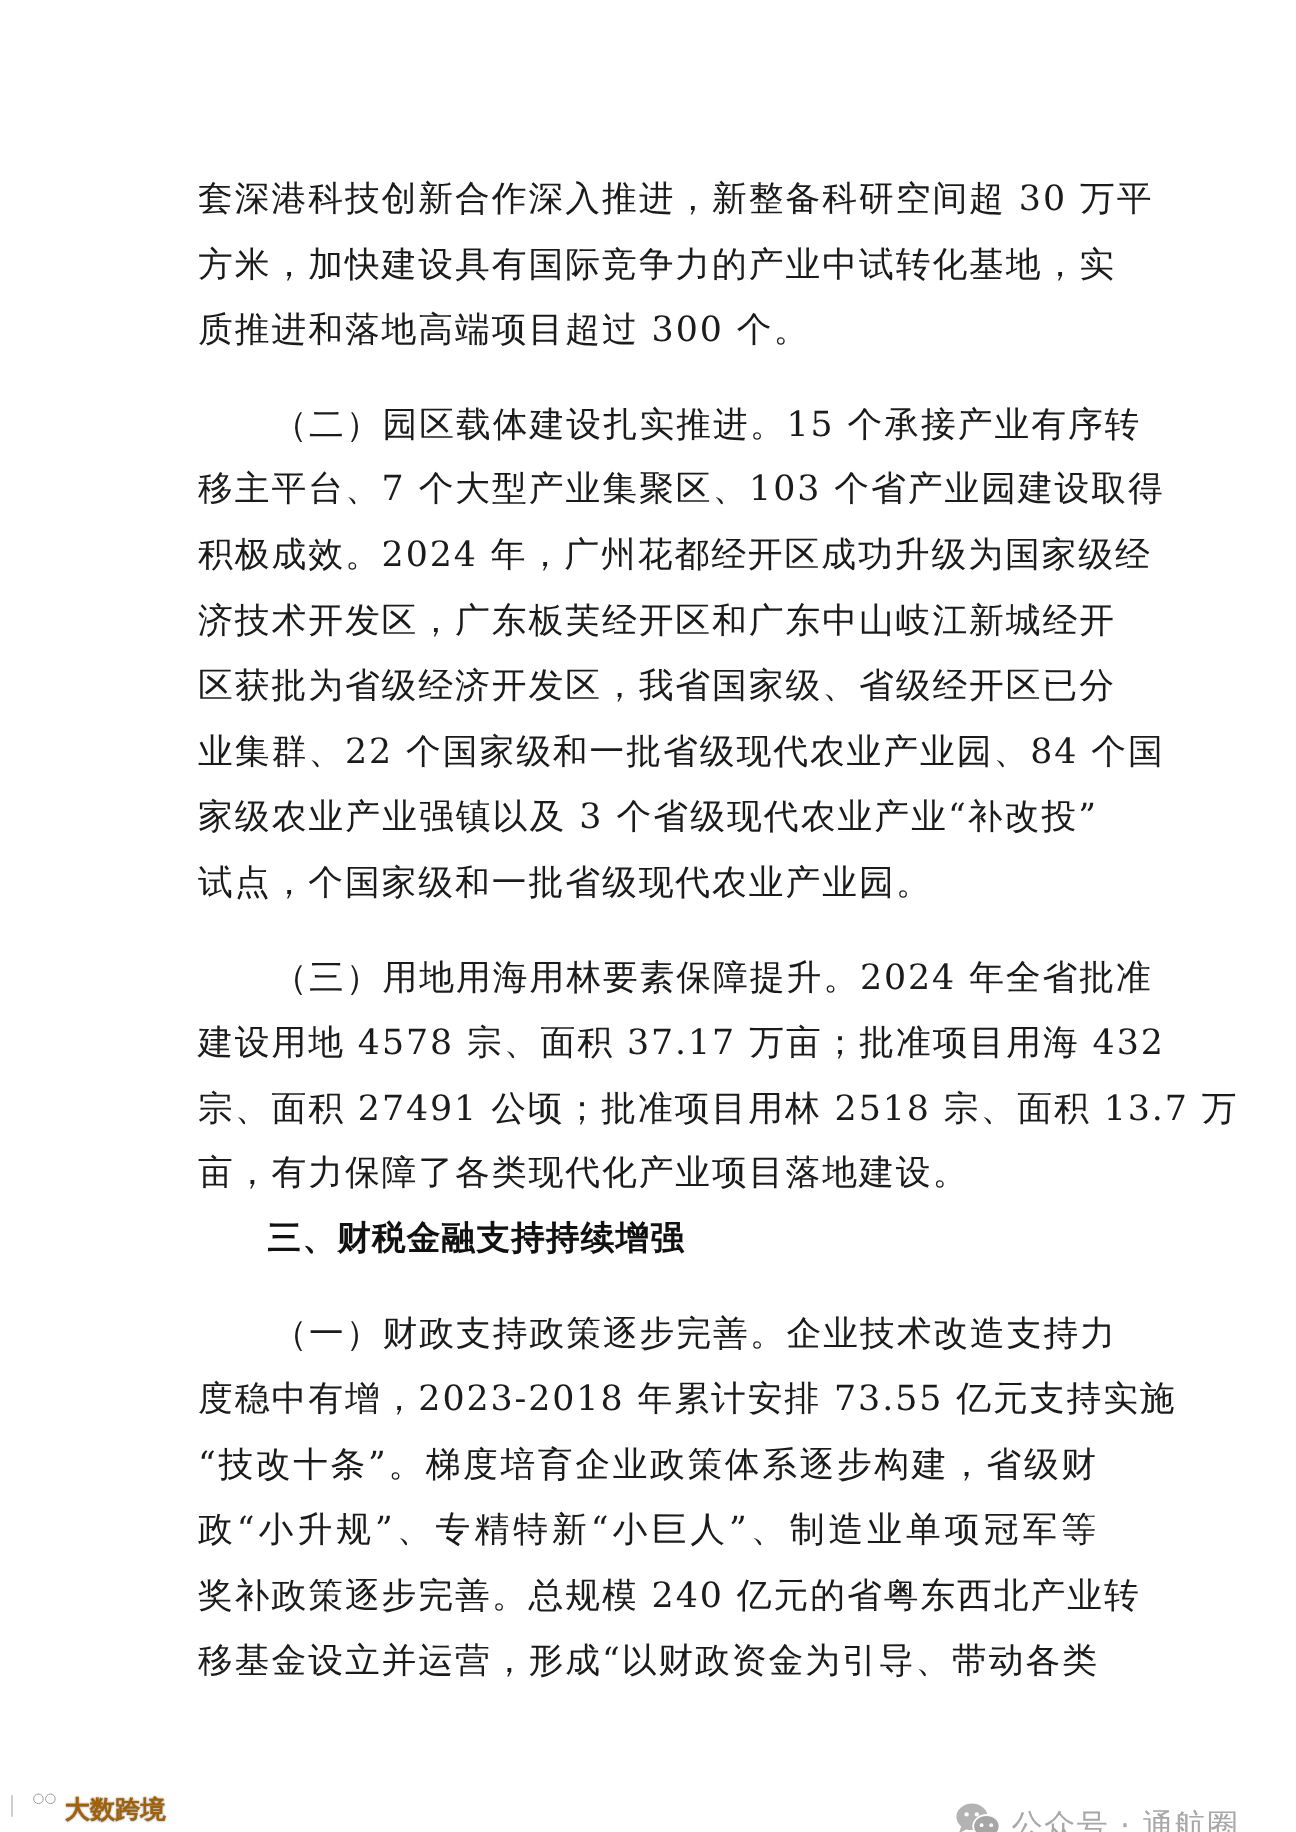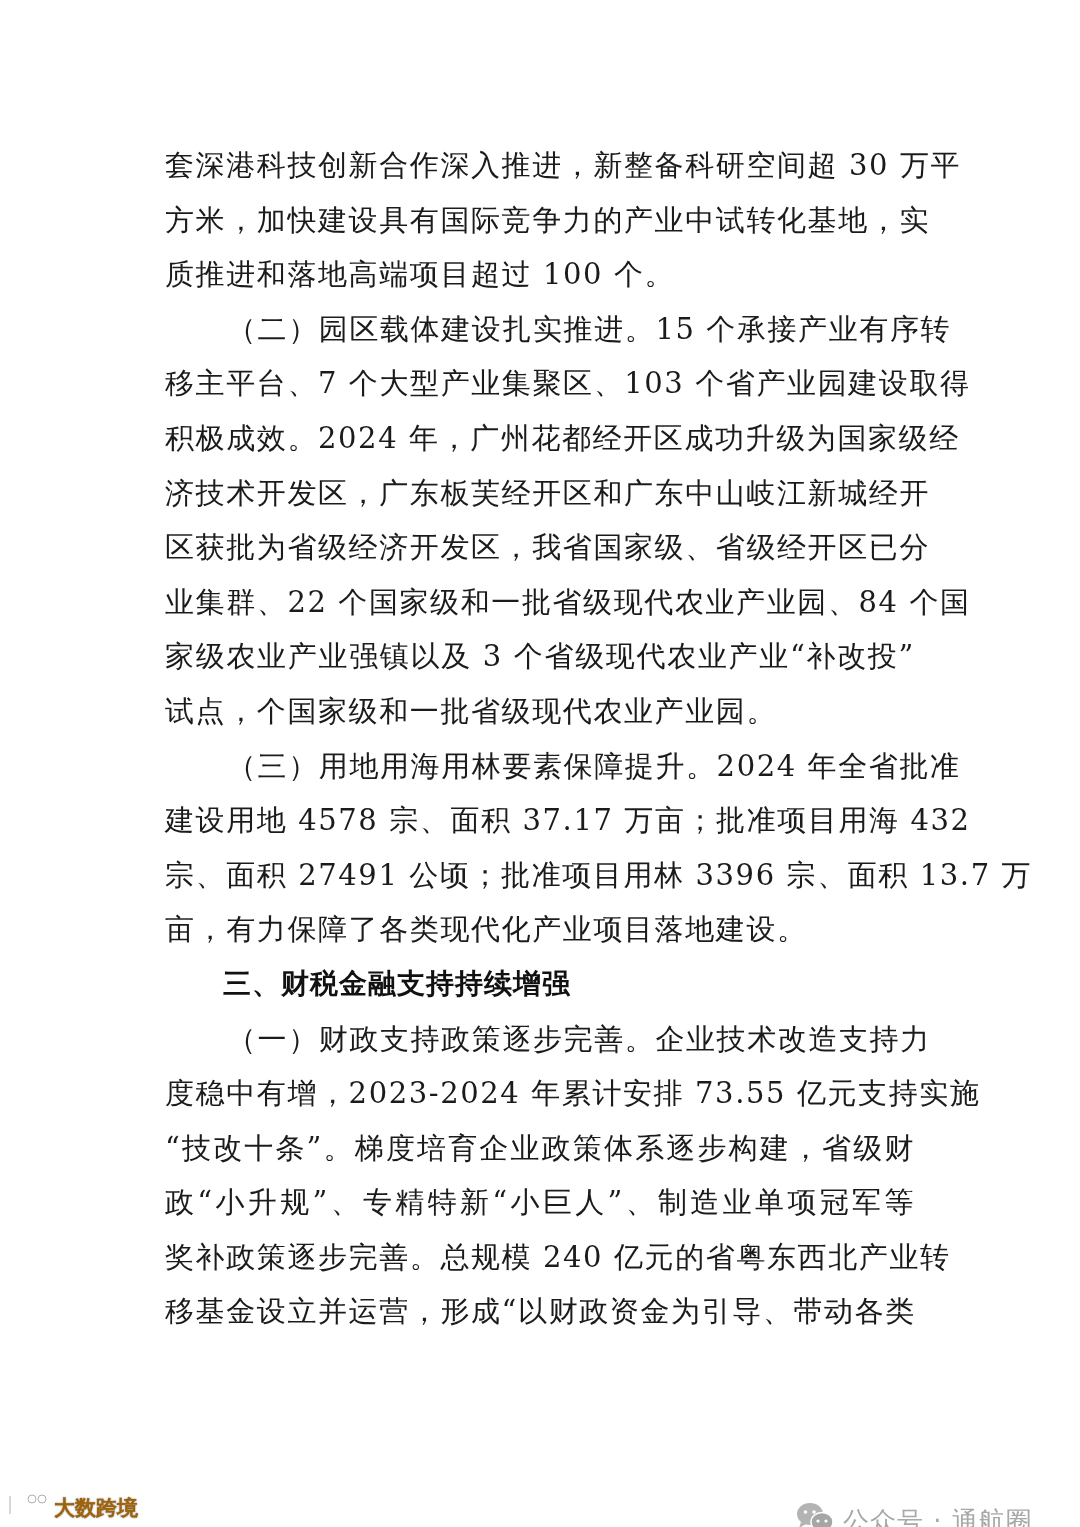--- a/index.html
+++ b/index.html
@@ -38,20 +38,21 @@
       text-align: justify;
       text-align-last: justify;
       font-family: "DejaVu Serif", "Liberation Serif", serif;
       color: #1b1b1b;
     }
     .line.last {
       text-align-last: left;
     }
     .line.indent {
       padding-left: 62px;
+      margin-top: 24px;
     }
     .line.heading {
       font-family: "DejaVu Sans", "Liberation Sans", sans-serif;
       font-weight: bold;
       font-size: 28px;
       letter-spacing: 1px;
       padding-left: 58px;
       text-align-last: left;
       color: #111;
     }
@@ -93,40 +94,40 @@
     }
   </style>
 </head>
 <body>
 
 <div class="page">
   <div class="text-column">
 
     <div class="line">套深港科技创新合作深入推进，新整备科研空间超 30 万平</div>
     <div class="line">方米，加快建设具有国际竞争力的产业中试转化基地，实</div>
-    <div class="line last">质推进和落地高端项目超过 100 个。</div>
+    <div class="line last">质推进和落地高端项目超过 300 个。</div>
 
     <div class="line indent">（二）园区载体建设扎实推进。15 个承接产业有序转</div>
     <div class="line">移主平台、7 个大型产业集聚区、103 个省产业园建设取得</div>
     <div class="line">积极成效。2024 年，广州花都经开区成功升级为国家级经</div>
     <div class="line">济技术开发区，广东板芙经开区和广东中山岐江新城经开</div>
     <div class="line">区获批为省级经济开发区，我省国家级、省级经开区已分</div>
     <div class="line">业集群、22 个国家级和一批省级现代农业产业园、84 个国</div>
     <div class="line">家级农业产业强镇以及 3 个省级现代农业产业“补改投”</div>
     <div class="line last">试点，个国家级和一批省级现代农业产业园。</div>
 
     <div class="line indent">（三）用地用海用林要素保障提升。2024 年全省批准</div>
     <div class="line">建设用地 4578 宗、面积 37.17 万亩；批准项目用海 432</div>
-    <div class="line">宗、面积 27491 公顷；批准项目用林 3396 宗、面积 13.7 万</div>
+    <div class="line">宗、面积 27491 公顷；批准项目用林 2518 宗、面积 13.7 万</div>
     <div class="line last">亩，有力保障了各类现代化产业项目落地建设。</div>
 
     <div class="line heading">三、财税金融支持持续增强</div>
 
     <div class="line indent">（一）财政支持政策逐步完善。企业技术改造支持力</div>
-    <div class="line">度稳中有增，2023-2024 年累计安排 73.55 亿元支持实施</div>
+    <div class="line">度稳中有增，2023-2018 年累计安排 73.55 亿元支持实施</div>
     <div class="line">“技改十条”。梯度培育企业政策体系逐步构建，省级财</div>
     <div class="line">政“小升规”、专精特新“小巨人”、制造业单项冠军等</div>
     <div class="line">奖补政策逐步完善。总规模 240 亿元的省粤东西北产业转</div>
     <div class="line">移基金设立并运营，形成“以财政资金为引导、带动各类</div>
   </div>
 
 
   <div class="wm-right">
     <span>
       <svg width="40" height="34" viewBox="0 0 40 34">

